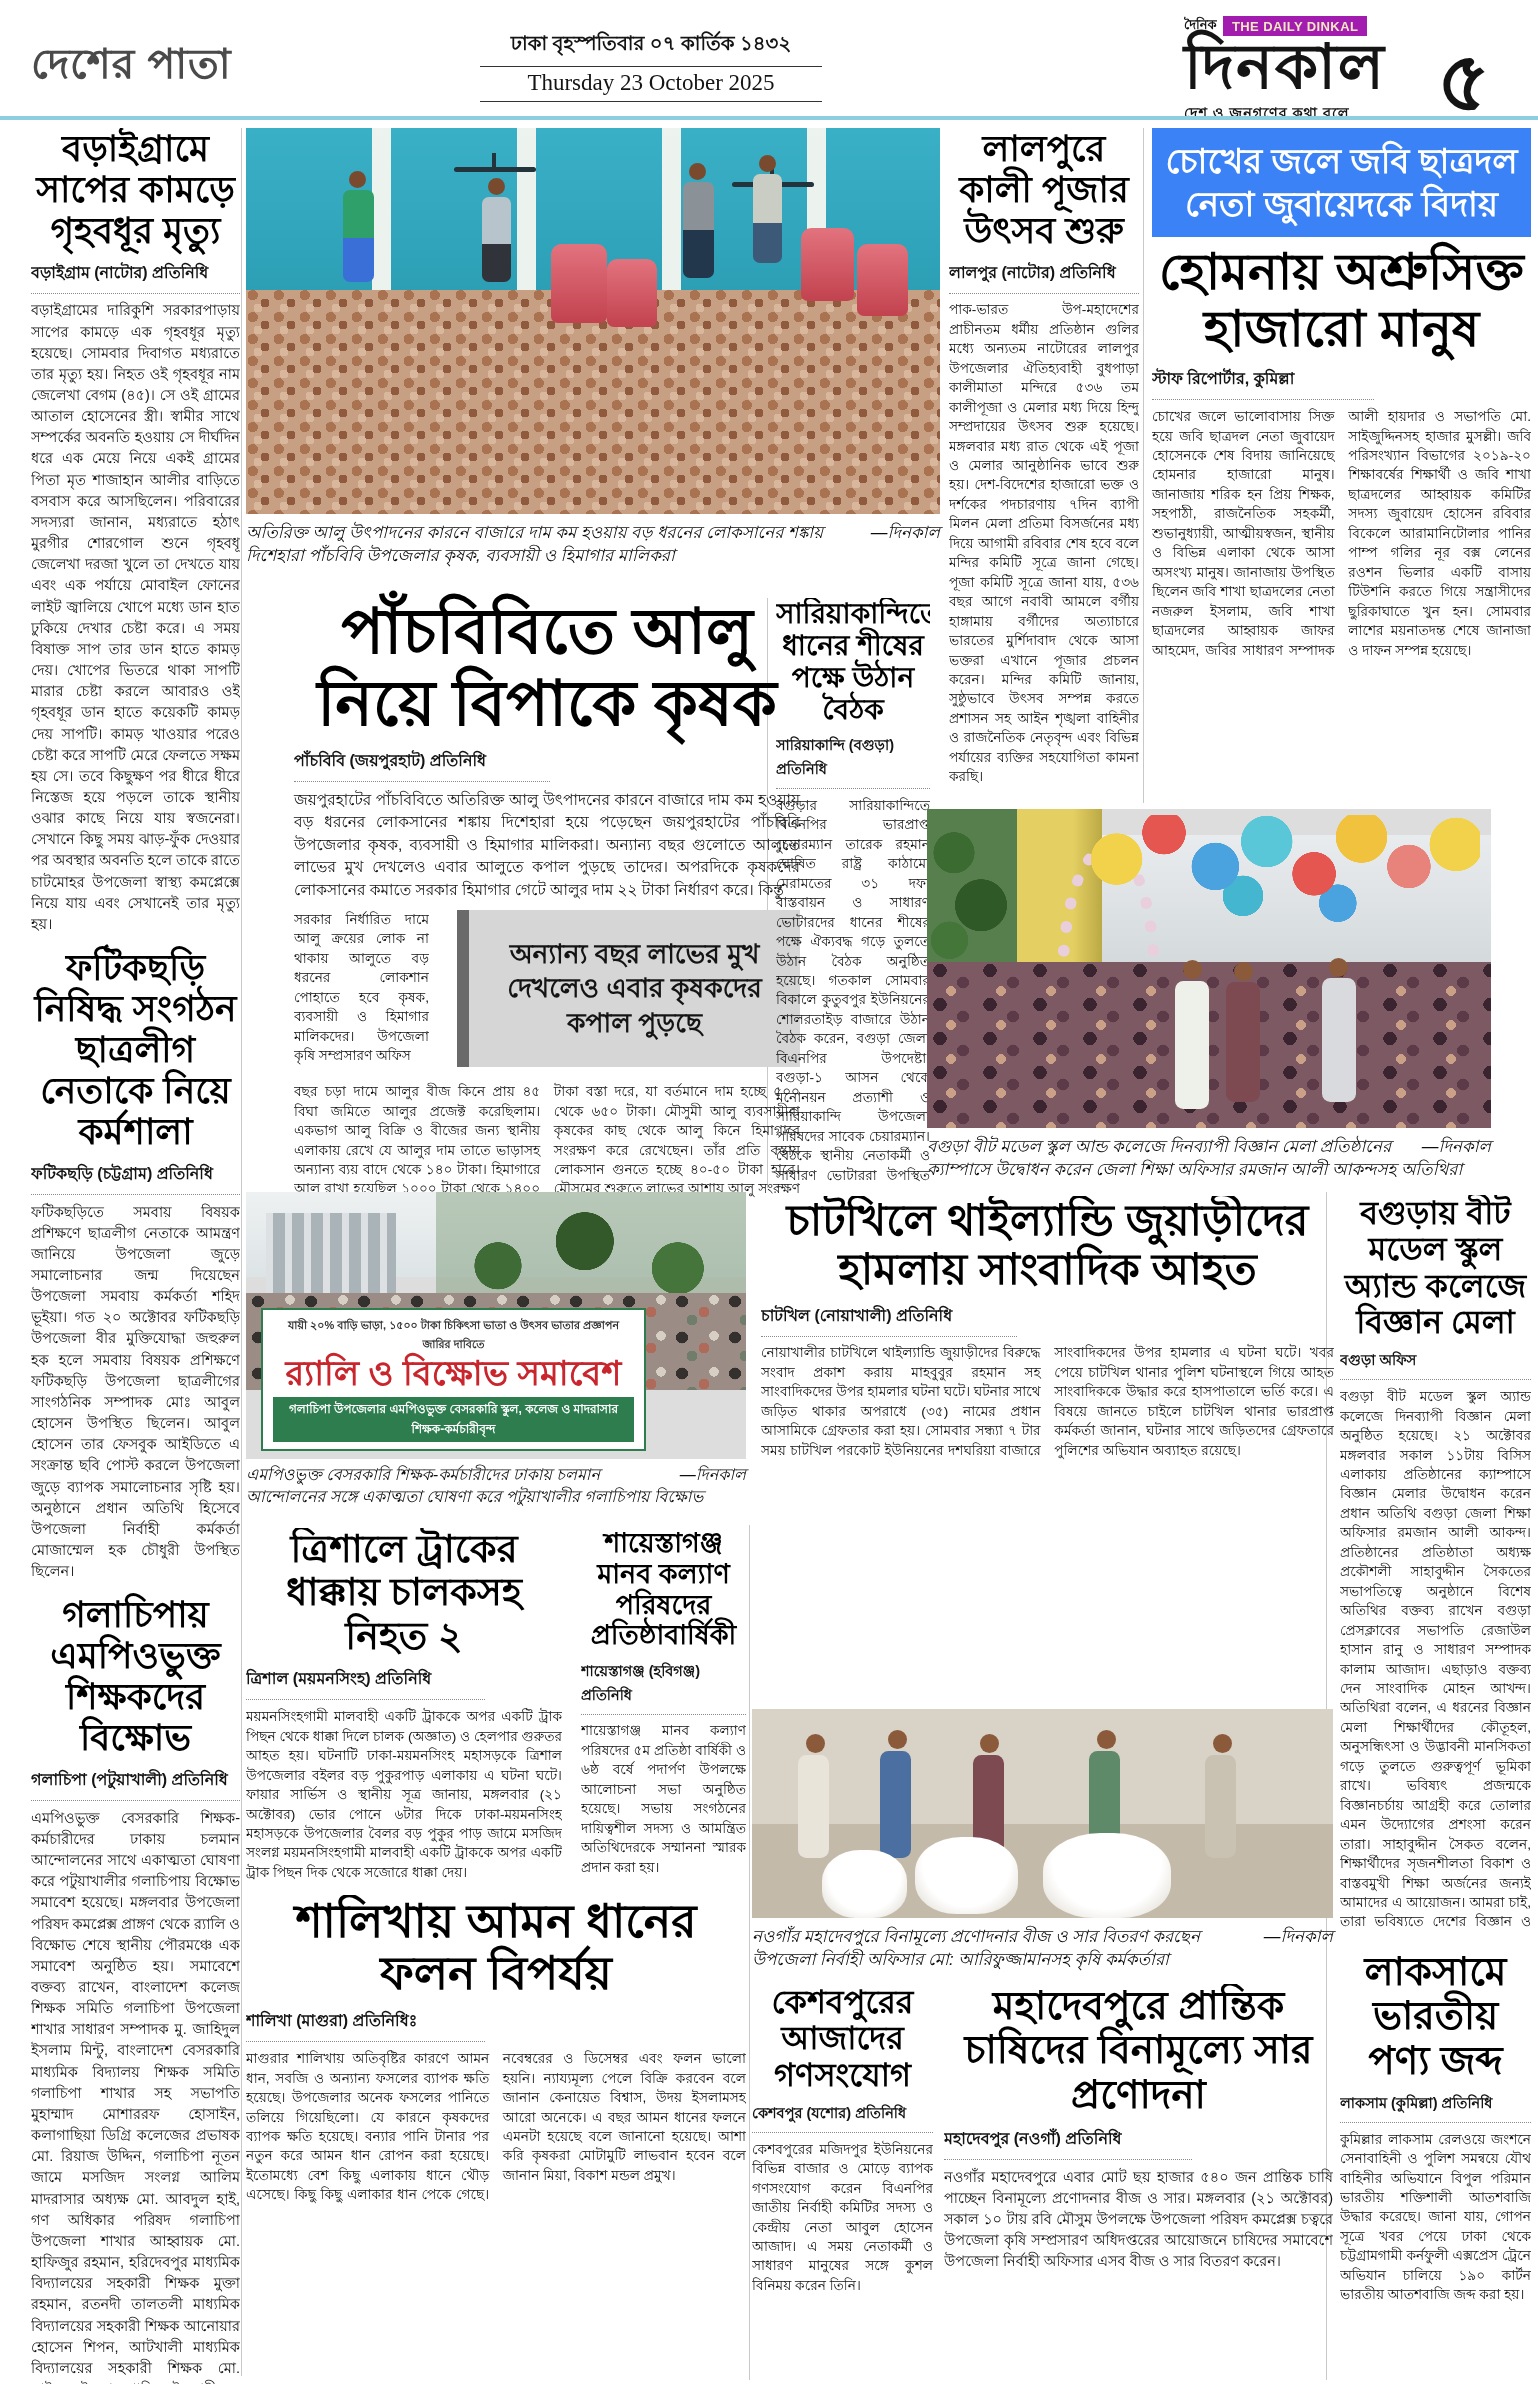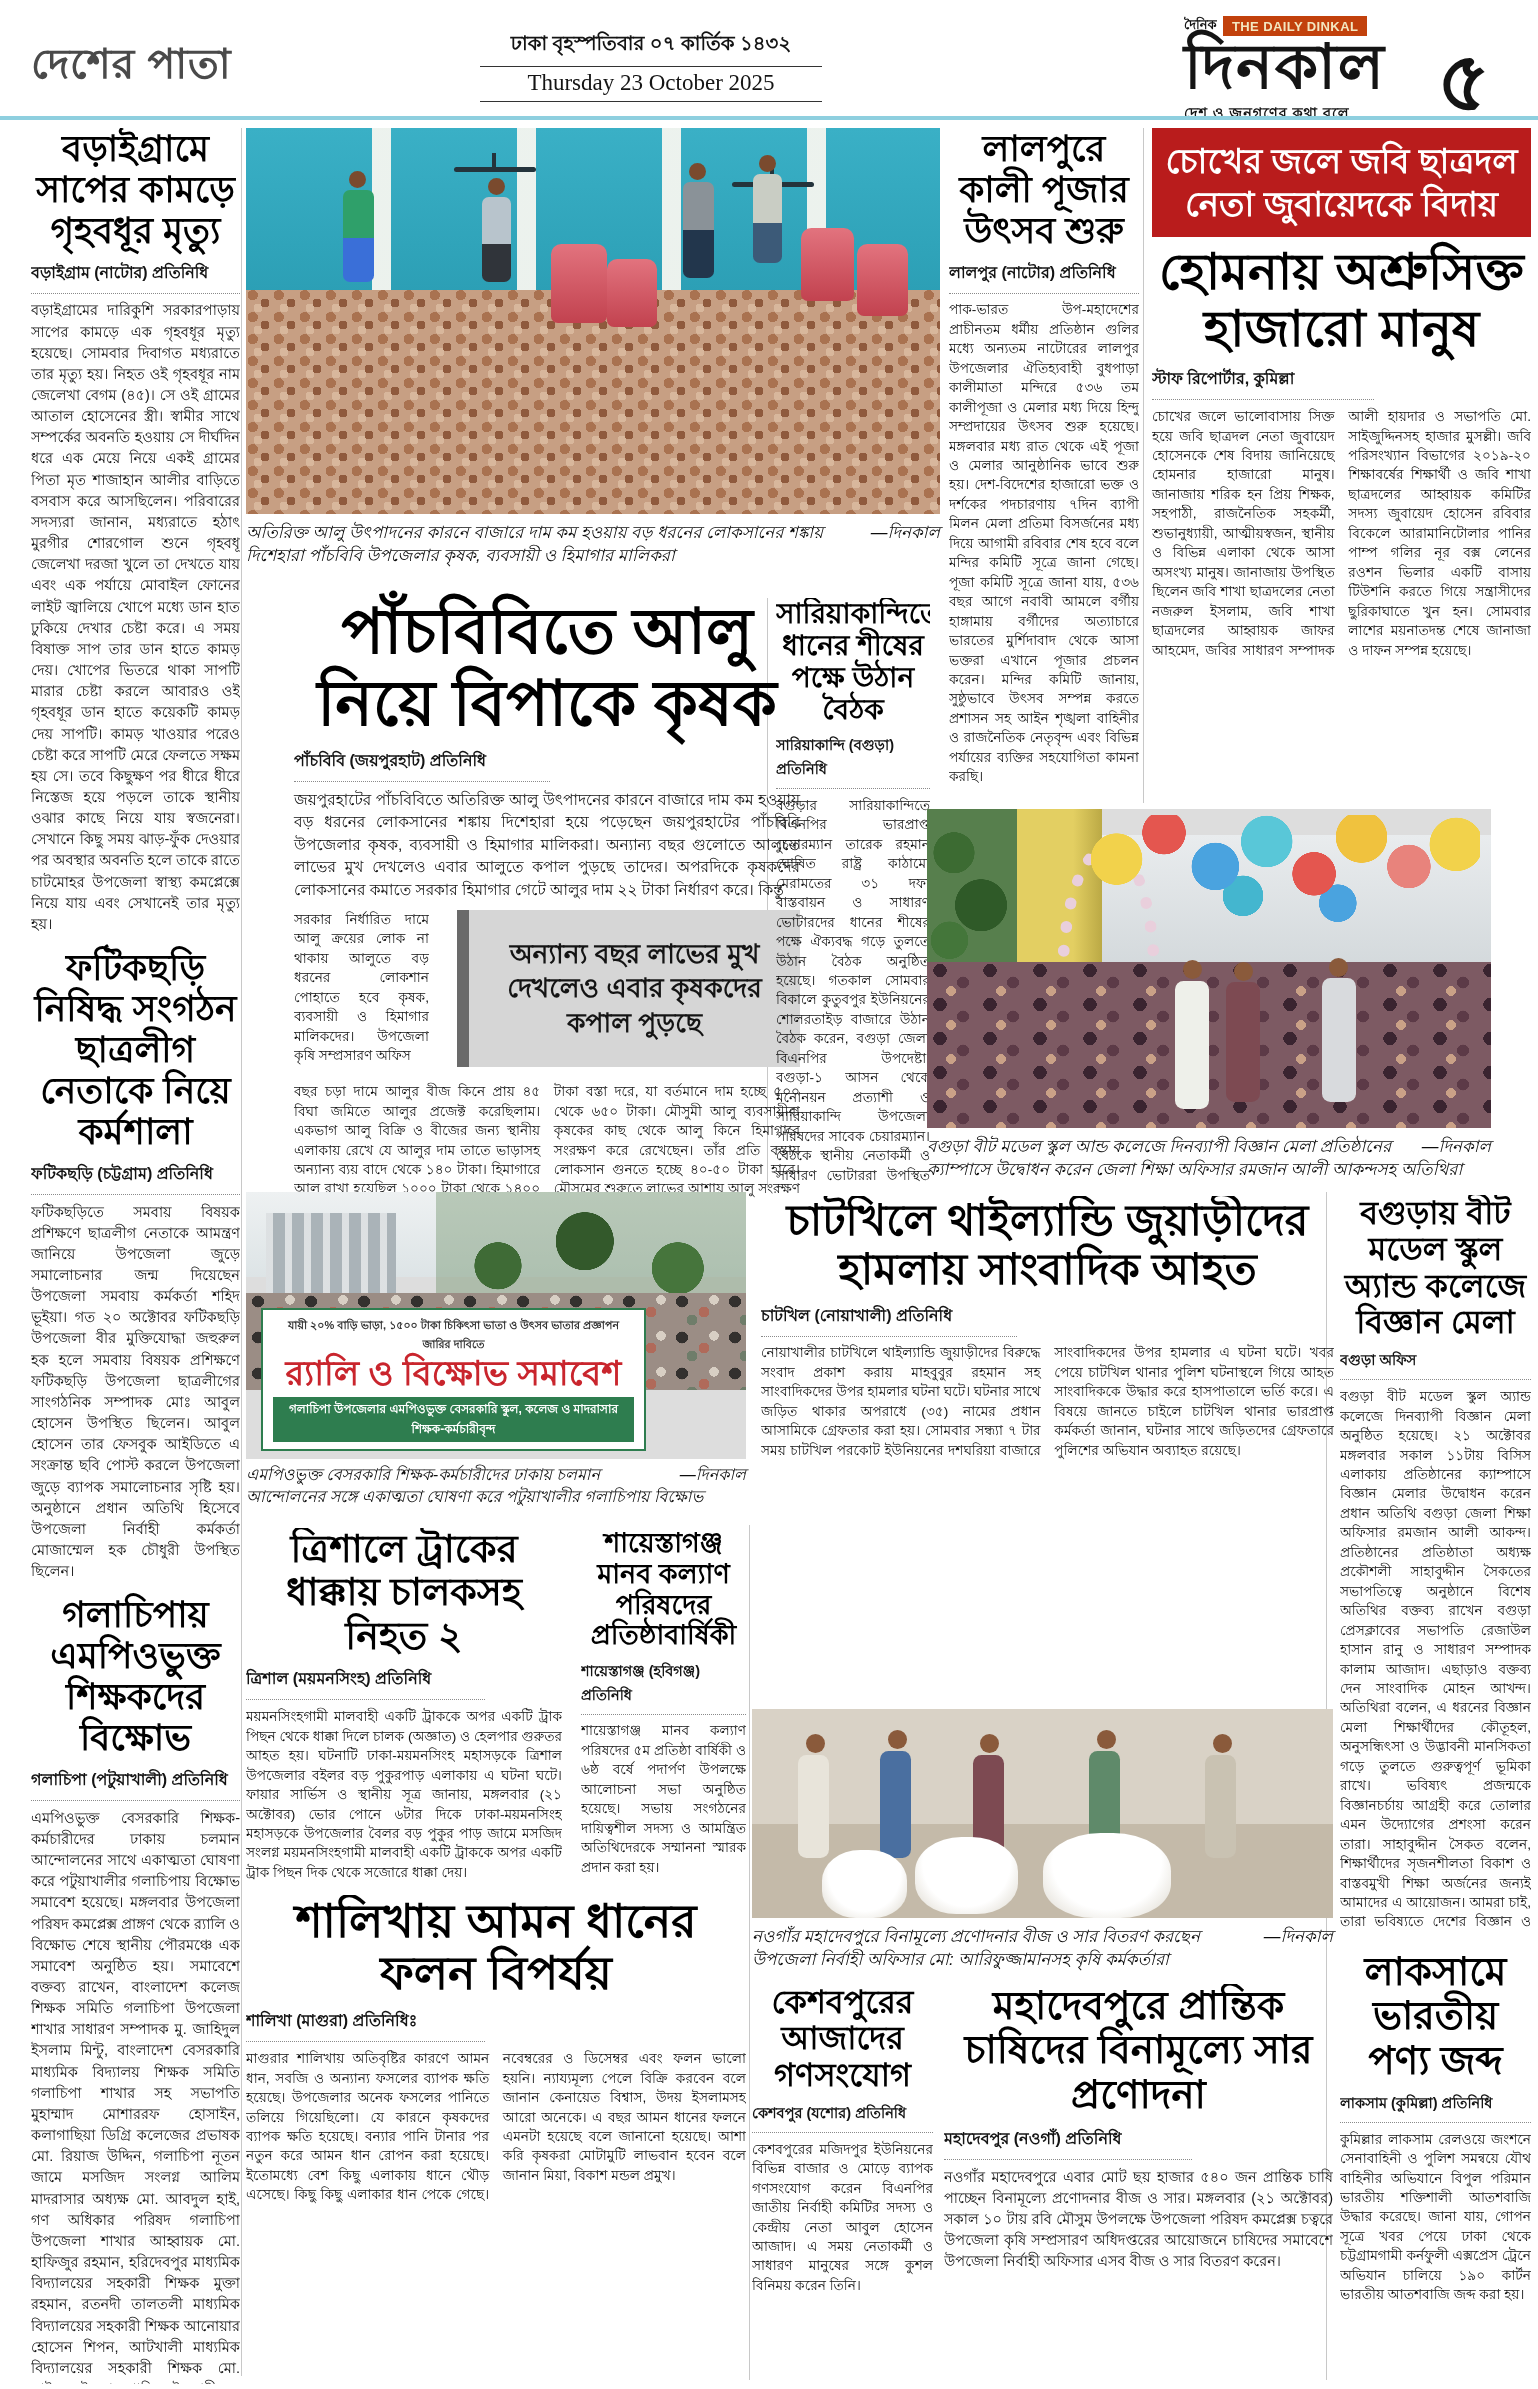--- a/index.html
+++ b/index.html
@@ -7,21 +7,21 @@
         font-family:"Liberation Sans","DejaVu Sans",sans-serif;color:#141414;overflow:hidden;}
   .abs{position:absolute;}
   
   .section-label{left:31px;top:32px;font-size:41px;font-weight:700;color:#4a4a4a;letter-spacing:0.9px;}
   .dateline{left:480px;top:29px;width:342px;text-align:center;}
   .dateline .bn{font-size:19.7px;font-weight:700;padding-bottom:5.1px;border-bottom:1.7px solid #333;}
   .dateline .en{font-family:"Liberation Serif","DejaVu Serif",serif;font-size:23px;padding:3.4px 0 4.3px;border-bottom:1.7px solid #333;}
   .masthead{left:1184px;top:15.4px;width:282px;}
   .mast-row{display:flex;align-items:flex-end;gap:6.8px;justify-content:flex-start;}
   .mast-pre{font-size:13px;font-weight:700;}
-  .mast-box{background:#c2410c;color:#f3e7c0;font-size:13px;font-weight:700;padding:2.6px 8.5px;letter-spacing:0.4px;}
+  .mast-box{background:#a21caf;color:#f3e7c0;font-size:13px;font-weight:700;padding:2.6px 8.5px;letter-spacing:0.4px;}
   .mast-name{font-size:62px;font-weight:800;line-height:1.0;letter-spacing:1.7px;}
   .mast-tag{font-size:14.5px;font-weight:700;margin-top:3.4px;letter-spacing:0.9px;}
   .page-num{left:1437px;top:19px;font-size:82px;font-weight:700;}
   .teal-rule{left:0;top:116px;width:1538px;height:4.3px;background:#8ecfdf;}
   
   .hl{font-weight:800;text-align:center;color:#000;line-height:1.14;}
   .byline{font-weight:700;font-size:16px;border-bottom:1.7px dotted #8a8a8a;padding:8.5px 0 6px;}
   .byline.sm{font-size:14.5px;}
   .bodytxt{text-align:justify;font-size:14.5px;line-height:1.46;padding-top:6.8px;color:#101010;}
   .bodytxt.sm{font-size:13.7px;line-height:1.42;}
@@ -29,21 +29,21 @@
   .caption{font-style:italic;font-size:16.7px;line-height:1.4;color:#0d0d0d;}
   .caption .credit{float:right;}
   .vr{position:absolute;width:0.9px;background:#c8c8c8;}
   .clip{overflow:hidden;}
   
   .rail-left{left:31px;top:128px;width:209px;height:2256px;display:flex;flex-direction:column;gap:12px;overflow:hidden;}
   .rail-left .hl{font-size:36px;}
   
   .pq{background:#d6d6d6;border-left:12px solid #6a6a6a;display:flex;align-items:center;justify-content:center;
       font-size:26.5px;font-weight:800;text-align:center;line-height:1.3;padding:12px 15.4px;}
-  .kicker-box{background:#b91c1c;color:#fff;font-size:34px;font-weight:800;text-align:center;line-height:1.25;
+  .kicker-box{background:#3b82f6;color:#fff;font-size:34px;font-weight:800;text-align:center;line-height:1.25;
       padding:12px 6.8px;}
   
   .photo{overflow:hidden;background:#ddd;}
   
   .pp-wall{position:absolute;left:0;top:0;right:0;height:45%;
     background:repeating-linear-gradient(90deg,rgba(255,255,255,0) 0 126px,rgba(246,246,240,.95) 126px 145px),
     linear-gradient(#3ab0c6,#2b9eb4);}
   .fan{position:absolute;width:82px;height:5.1px;background:#24343c;border-radius:2.6px;}
   .fan::before{content:"";position:absolute;left:38px;top:-13.7px;width:4.3px;height:13.7px;background:#24343c;}
   .pp-ground{position:absolute;left:0;right:0;bottom:0;height:58%;background-color:#c79f83;

